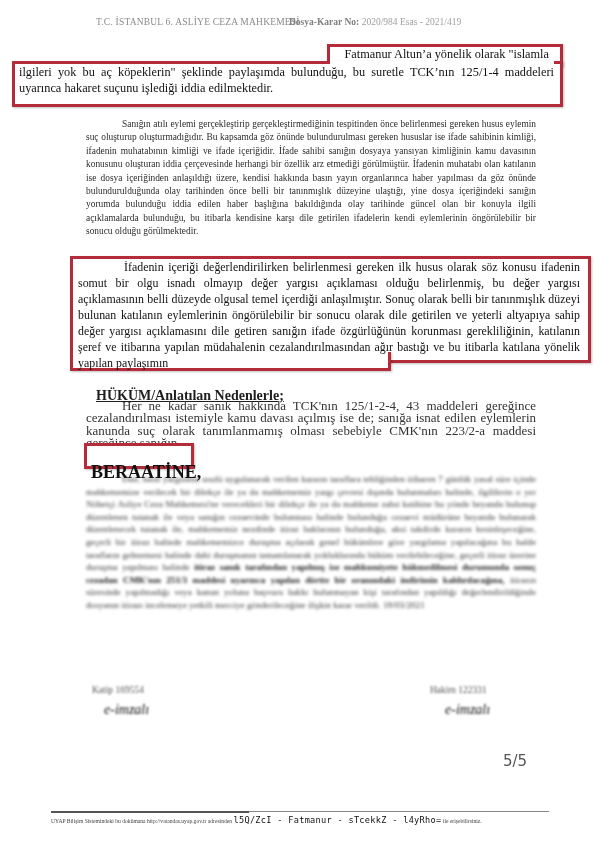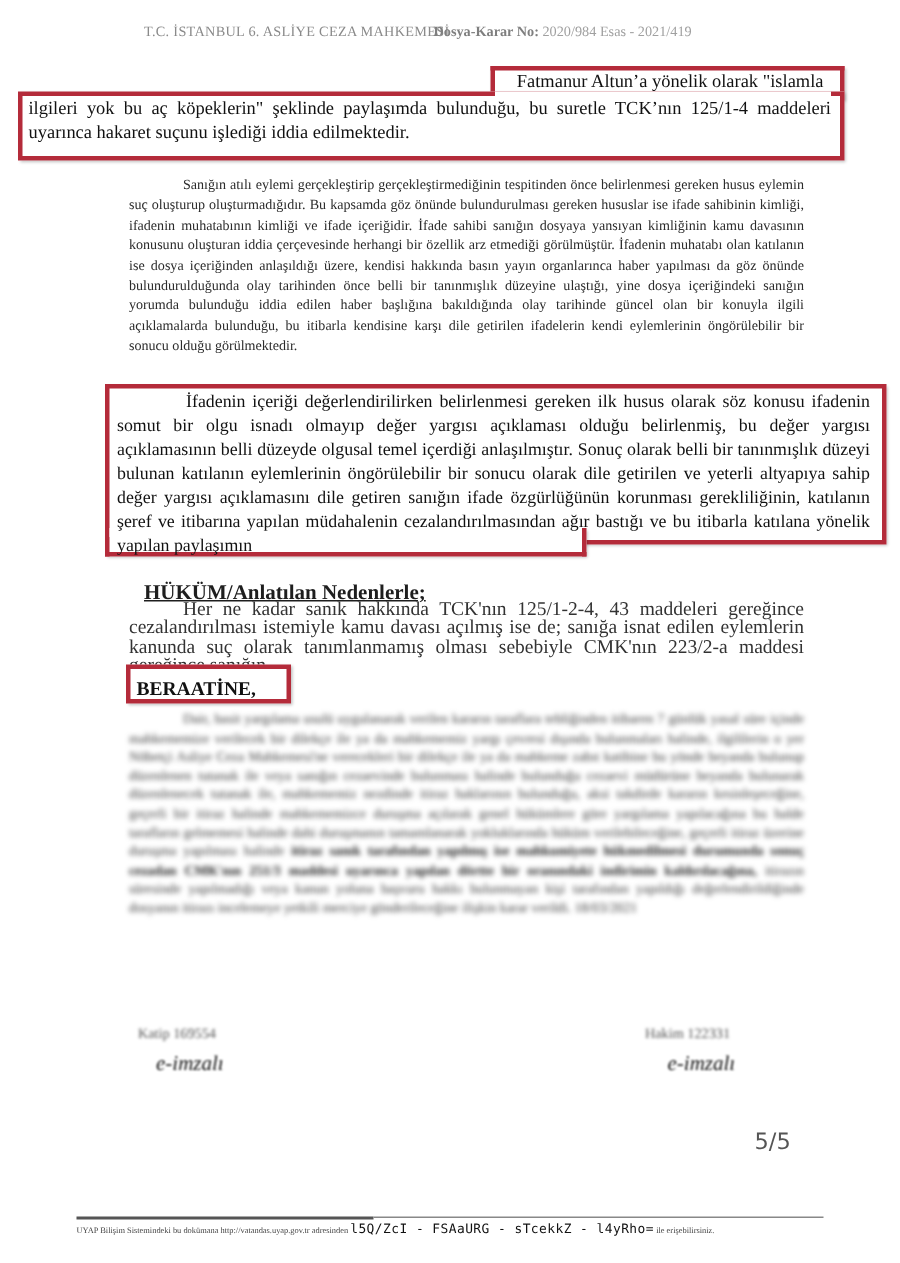--- a/index.html
+++ b/index.html
@@ -30,21 +30,21 @@
   .box2-main { left: 70px; top: 256px; width: 515px; height: 101px; }
   .box2-bottom { left: 70px; top: 352px; width: 315px; height: 16px; border-top: none; }
   .box2-cover { position: absolute; left: 73px; top: 352px; width: 309px; height: 6px; background:#fff; z-index:3; }
   .box2-text { left: 78px; top: 259px; width: 502px; font-size: 11.9px; line-height: 16px; }
   .box2-text .indent { display: inline-block; width: 46px; }
 
   .hukum { position: absolute; left: 96px; top: 388px; font-size: 14px; font-weight: bold; text-decoration: underline; color: #1e1e1e; }
   .p2 { top: 400px; font-size: 13px; line-height: 12.3px; color: #333; }
 
   .box3 { left: 84px; top: 443px; width: 104px; height: 20px; }
-  .box3-text { position: absolute; left: 91px; top: 451px; font-size: 13px; font-weight: bold; color:#111; z-index: 4; }
+  .box3-text { position: absolute; left: 91px; top: 462px; font-size: 18px; font-weight: bold; color:#111; z-index: 4; }
 
   .blurred { filter: blur(1.6px); color: #3a3a3a; }
   .p3 { top: 473px; font-size: 9.2px; line-height: 12.6px; }
   .p3 b { font-weight: bold; color: #222; }
 
   .sig { position: absolute; font-size: 9.5px; color: #555; filter: blur(1.2px); }
   .sig-katip { left: 92px; top: 685px; }
   .sig-hakim { left: 430px; top: 685px; }
   .esig { position: absolute; font-family: Liberation Serif, serif; font-style: italic; font-size: 14px; color: #111; filter: blur(0.8px); }
   .esig-katip { left: 104px; top: 702px; }
@@ -93,15 +93,15 @@
 <div class="sig sig-hakim">Hakim 122331</div>
 <div class="esig esig-katip">e-imzalı</div>
 <div class="esig esig-hakim">e-imzalı</div>
 
 <div class="pagenum">5/5</div>
 
 <div class="footer-rule"></div>
 <div class="footer-rule2"></div>
 <div class="footer">
   <span>UYAP Bilişim Sistemindeki bu dokümana http://vatandas.uyap.gov.tr adresinden</span>
-  <span class="code">l5Q/ZcI - FSAaURG - sTcekkZ - l4yRho=</span>
+  <span class="code">l5Q/ZcI - Fatmanur - sTcekkZ - l4yRho=</span>
   <span>ile erişebilirsiniz.</span>
 </div>
 
 </body></html>

